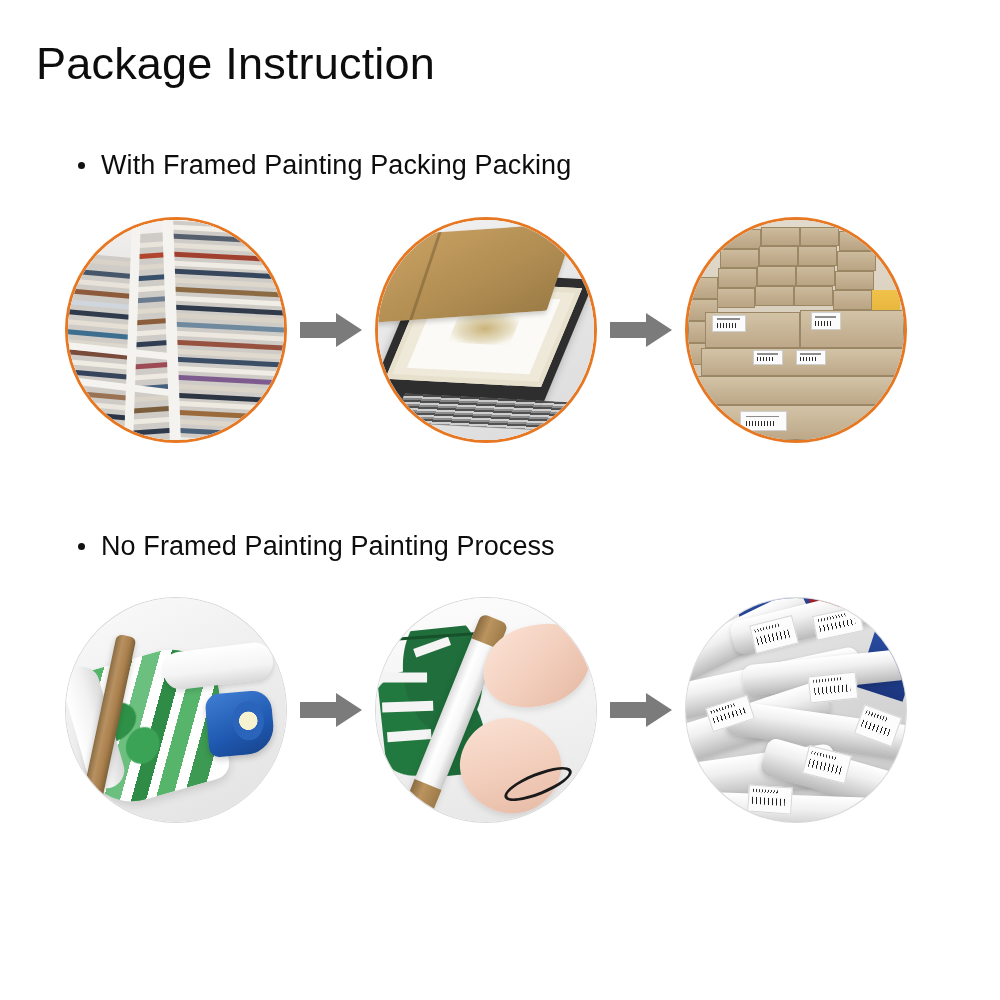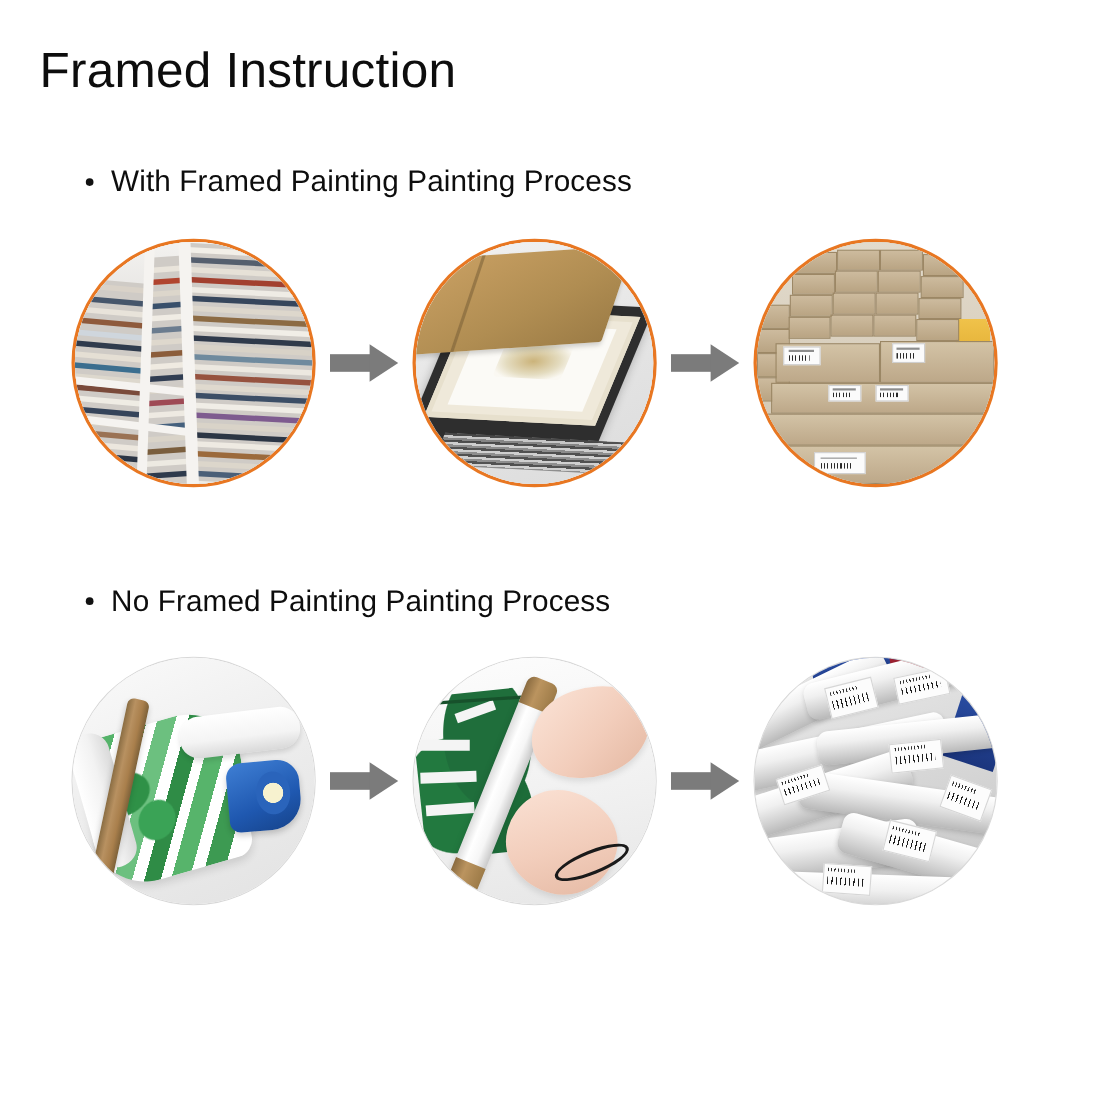--- a/index.html
+++ b/index.html
@@ -410,25 +410,25 @@
   .ph-tubes .tlabel b {
     position:absolute; left: 8%; top: 46%;
     width: 78%; height: 26%;
     background: repeating-linear-gradient(90deg,#1e1e1e 0 1px, transparent 1px 4px);
     display:block;
   }
 </style>
 </head>
 <body>
 
-<div class="page-title">Framed Instruction</div>
+<div class="page-title">Package Instruction</div>
 
 <div class="bullet-row row1">
   <span class="bullet-dot"></span>
-  <span class="bullet-label">With Framed Painting Painting Process</span>
+  <span class="bullet-label">With Framed Painting Packing Packing</span>
 </div>
 
 <div class="process-row top">
 
   <div class="step s1">
     <div class="circle orange">
       <div class="photo ph-stacks">
         <div class="wallbg"></div>
         <div class="column col-a">
           <div class="slat" style="top:2%;background:#d9d2c8"></div>

